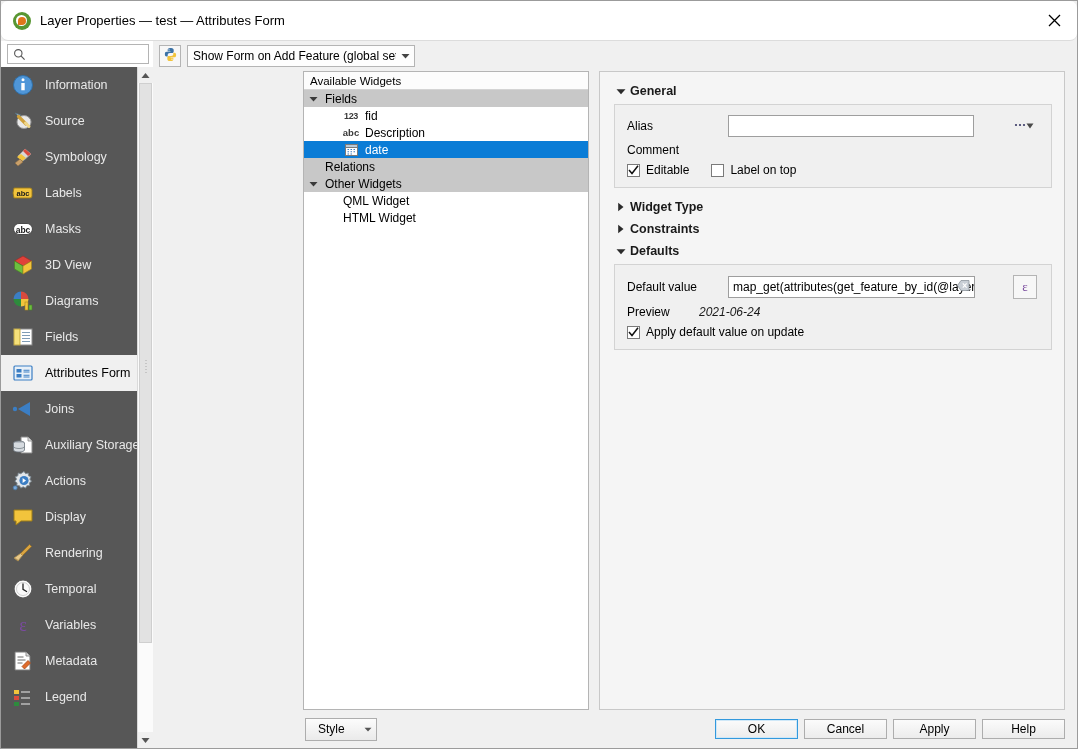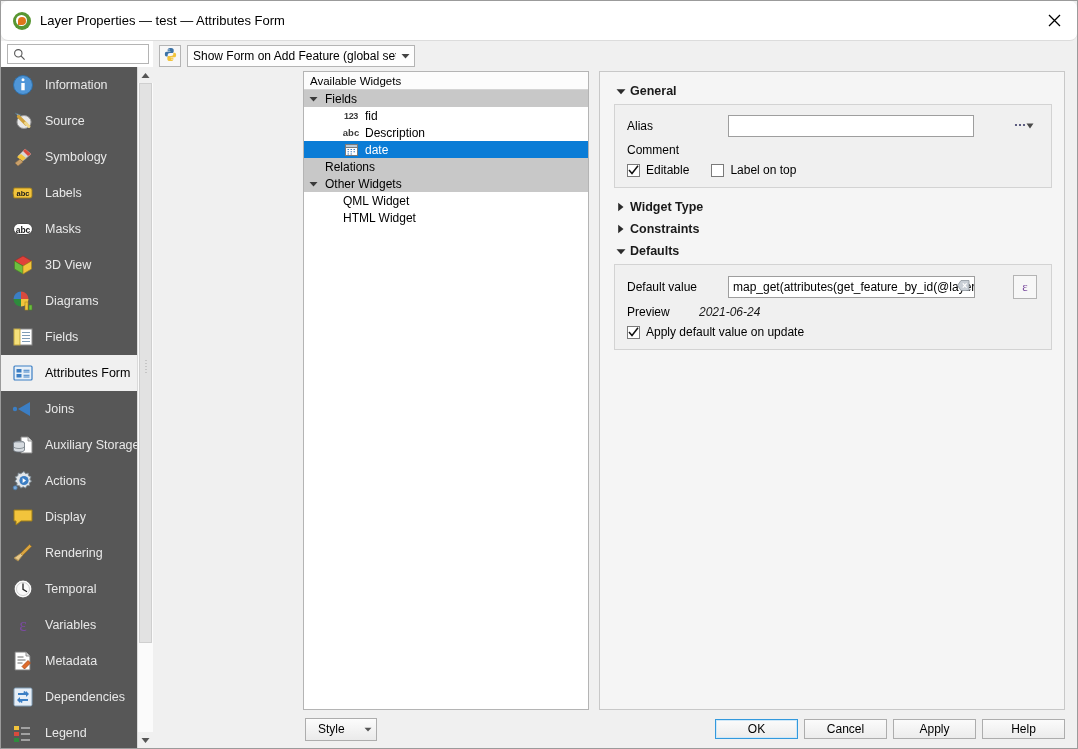--- a/index.html
+++ b/index.html
@@ -647,31 +647,20 @@
               <svg width="22" height="22" viewBox="0 0 22 22">
                 <path d="M3 2 h11 l4 4 v14 h-15 z" fill="#ffffff" stroke="#7a7a7a" stroke-width="1"></path>
                 <path d="M14 2 v4 h4" fill="#e0e0e0" stroke="#7a7a7a" stroke-width="0.8"></path>
                 <path d="M5.5 7 h6 M5.5 10 h8 M5.5 13 h5" stroke="#6a6a6a" stroke-width="1"></path>
                 <path d="M16 10.5 l2.5 2.5 l-6 6 l-2.5 -2.5 z" fill="#e06a2a" stroke="#a4491a" stroke-width="0.8"></path>
               </svg>
             </span>
             <span>Metadata</span>
           </div>
 
-          <div class="navitem">
-            <span class="navicon">
-              <svg width="22" height="22" viewBox="0 0 22 22">
-                <rect x="2" y="2" width="18" height="18" rx="1.5" fill="#e6eef7" stroke="#7f9cb5" stroke-width="1"></rect>
-                <path d="M6 8 h8 l-2 -2.5 M16 14 h-8 l2 2.5" fill="none" stroke="#3b7ec4" stroke-width="2" stroke-linejoin="round"></path>
-                <path d="M14 5 l3 3 l-3 3 z" fill="#3b7ec4"></path>
-                <path d="M8 17 l-3 -3 l3 -3 z" fill="#3b7ec4"></path>
-              </svg>
-            </span>
-            <span>Dependencies</span>
-          </div>
 
           <div class="navitem">
             <span class="navicon">
               <svg width="22" height="22" viewBox="0 0 22 22">
                 <rect x="2" y="4" width="5" height="4" fill="#f2c43c"></rect>
                 <rect x="2" y="10" width="5" height="4" fill="#d94a3d"></rect>
                 <rect x="2" y="16" width="5" height="4" fill="#2e8b3d"></rect>
                 <path d="M9 6 h9 M9 12 h9 M9 18 h9" stroke="#bbbbbb" stroke-width="1.6"></path>
               </svg>
             </span>

